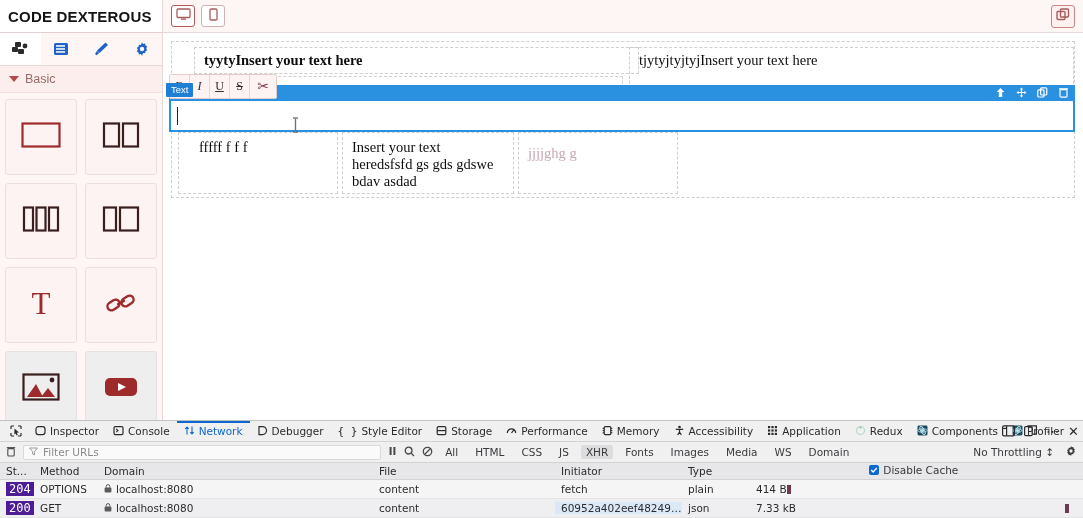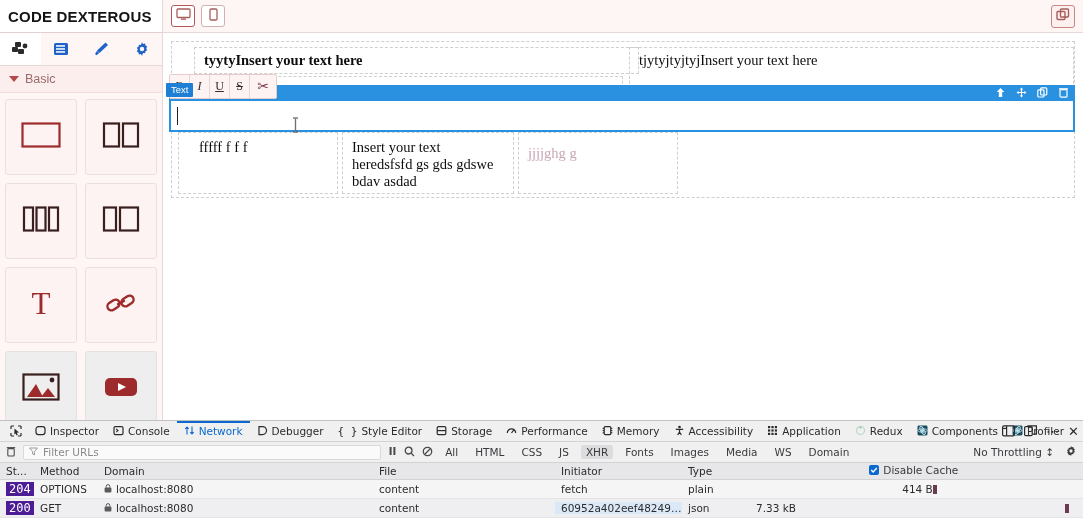--- a/index.html
+++ b/index.html
@@ -560,21 +560,21 @@
             <svg width="8" height="9" viewBox="0 0 8 9">
                 <rect x="0.6" y="3.6" width="6.8" height="5" rx="1" fill="#5a5a5d"></rect>
                 <path d="M2.2 3.6 V2.4 A1.8 1.8 0 0 1 5.8 2.4 V3.6" fill="none" stroke="#5a5a5d" stroke-width="1"></path>
               </svg>
           </span>
           <span>localhost:8080</span>
         </div>
         <div class="dt-cell" style="width:182px">content</div>
         <div class="dt-cell" style="width:127px">fetch</div>
         <div class="dt-cell" style="width:68px">plain</div>
-        <div class="dt-cell" style="flex:1;display:flex;align-items:center;justify-content:center;padding-right:0;">
+        <div class="dt-cell" style="flex:1;display:flex;align-items:center;justify-content:flex-start;padding-right:0;">
           <span>414 B</span>
           <span class="wf"></span>
         </div>
       </div>
 
       <div class="dt-row">
         <div class="dt-cell" style="width:34px">
           <span class="st-badge">200</span>
         </div>
         <div class="dt-cell" style="width:64px">GET</div>

